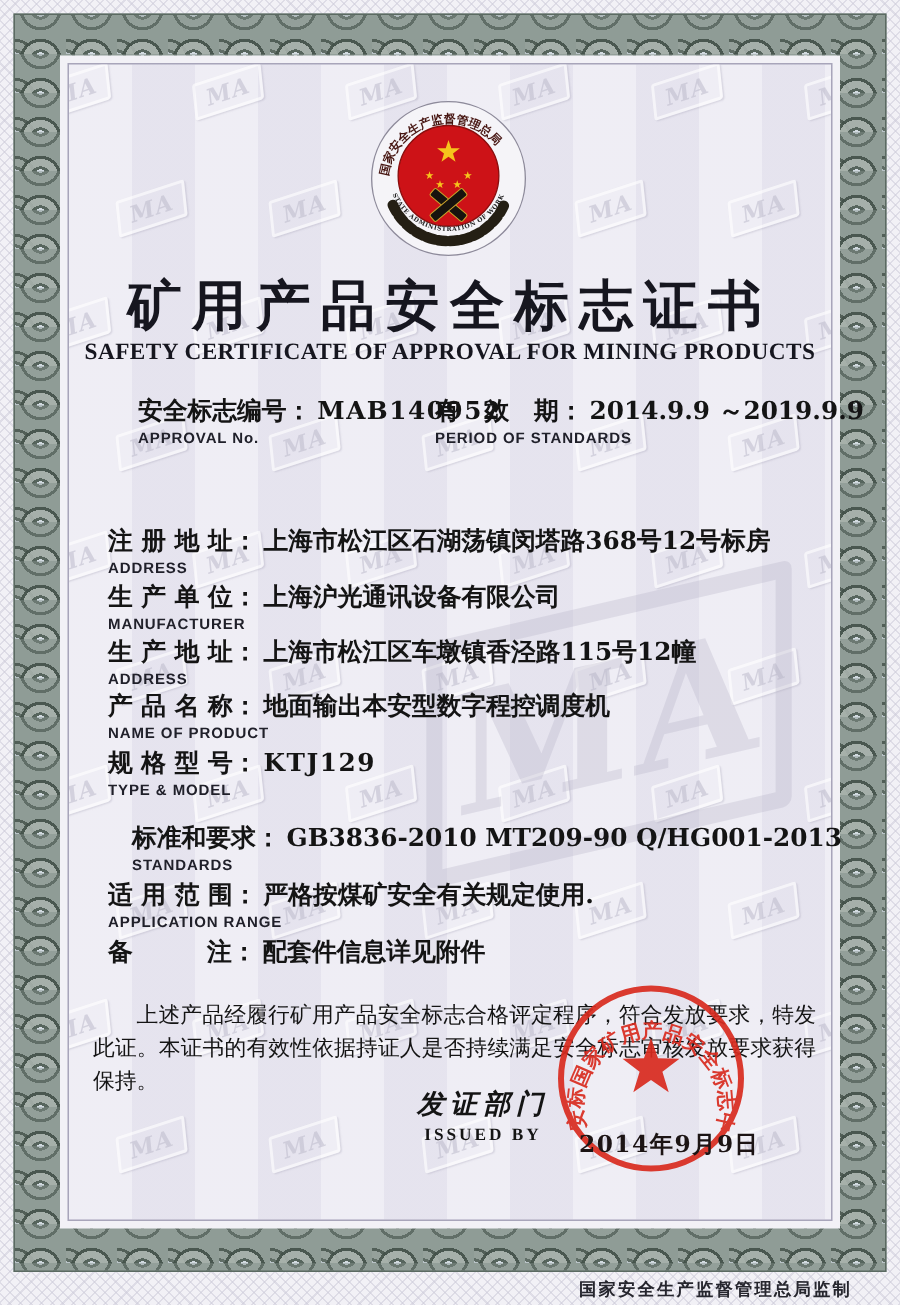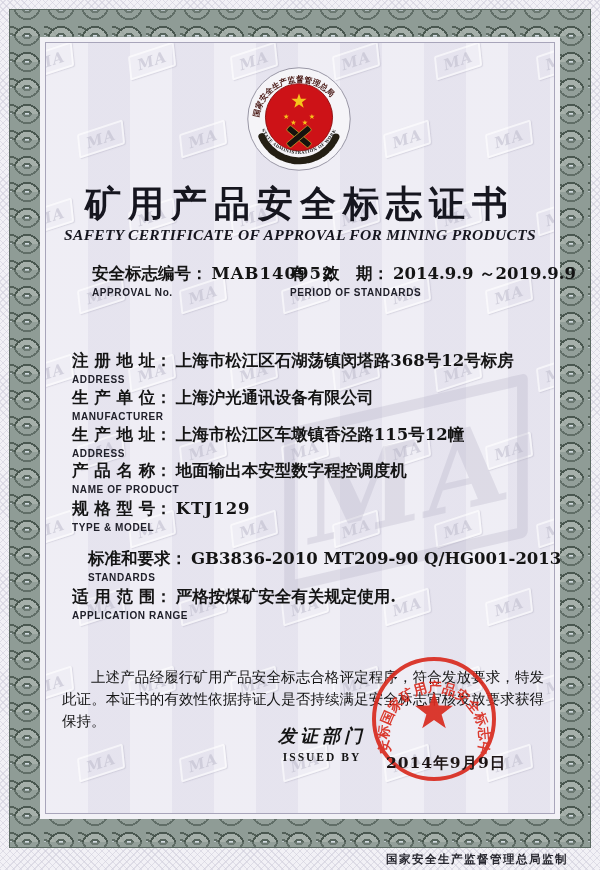--- a/index.html
+++ b/index.html
@@ -52,21 +52,21 @@
   
   .content { position:absolute; inset:0; }
   .emblem { position:absolute; left:246px; top:66px; width:106px; height:106px; }
   .title {
     position:absolute; left:0; right:0; top:180px; text-align:center;
     font-size:36px; font-weight:bold; color:#16161f; letter-spacing:7px; white-space:nowrap;
   }
   .subtitle {
     position:absolute; left:0; right:0; top:226px; text-align:center;
     font-family:"Liberation Serif",serif;
-    font-size:15.5px; font-weight:bold; color:#16161f; letter-spacing:.3px;font-style:italic;
+    font-size:15.5px; font-weight:bold; color:#16161f; letter-spacing:.3px;
   }
   .row { position:absolute; color:#141414; white-space:nowrap; }
   .row .lz { font-size:16.5px; font-weight:600; }
   .row .lv { font-size:16.5px; font-weight:600; margin-left:4px; }
   .row .le {
     font-family:"Liberation Sans",sans-serif;
     font-size:10px; color:#20202a; letter-spacing:.6px; margin-top:2px; font-weight:bold;
   }
   .statement {
     position:absolute; left:62px; top:666px; width:482px;
@@ -225,20 +225,21 @@
       <div><span class="lz">标准和要求：</span><span class="lv">GB3836-2010 MT209-90 Q/HG001-2013</span></div>
       <div class="le">STANDARDS</div>
     </div>
 
     <div class="row" style="left:72px; top:586px">
       <div><span class="lz">适 用 范 围：</span><span class="lv">严格按煤矿安全有关规定使用.</span></div>
       <div class="le">APPLICATION RANGE</div>
     </div>
 
     <div class="row" style="left:72px; top:624px">
+      <div><span class="lz">备　　　注：</span><span class="lv">配套件信息详见附件</span></div>
     </div>
 
     <div class="statement">上述产品经履行矿用产品安全标志合格评定程序，符合发放要求，特发此证。本证书的有效性依据持证人是否持续满足安全标志审核发放要求获得保持。</div>
 
     <div class="issued">
       <div class="iz">发证部门</div>
       <div class="ie">ISSUED BY</div>
     </div>
 
     <svg class="seal" viewBox="0 0 130 130">

